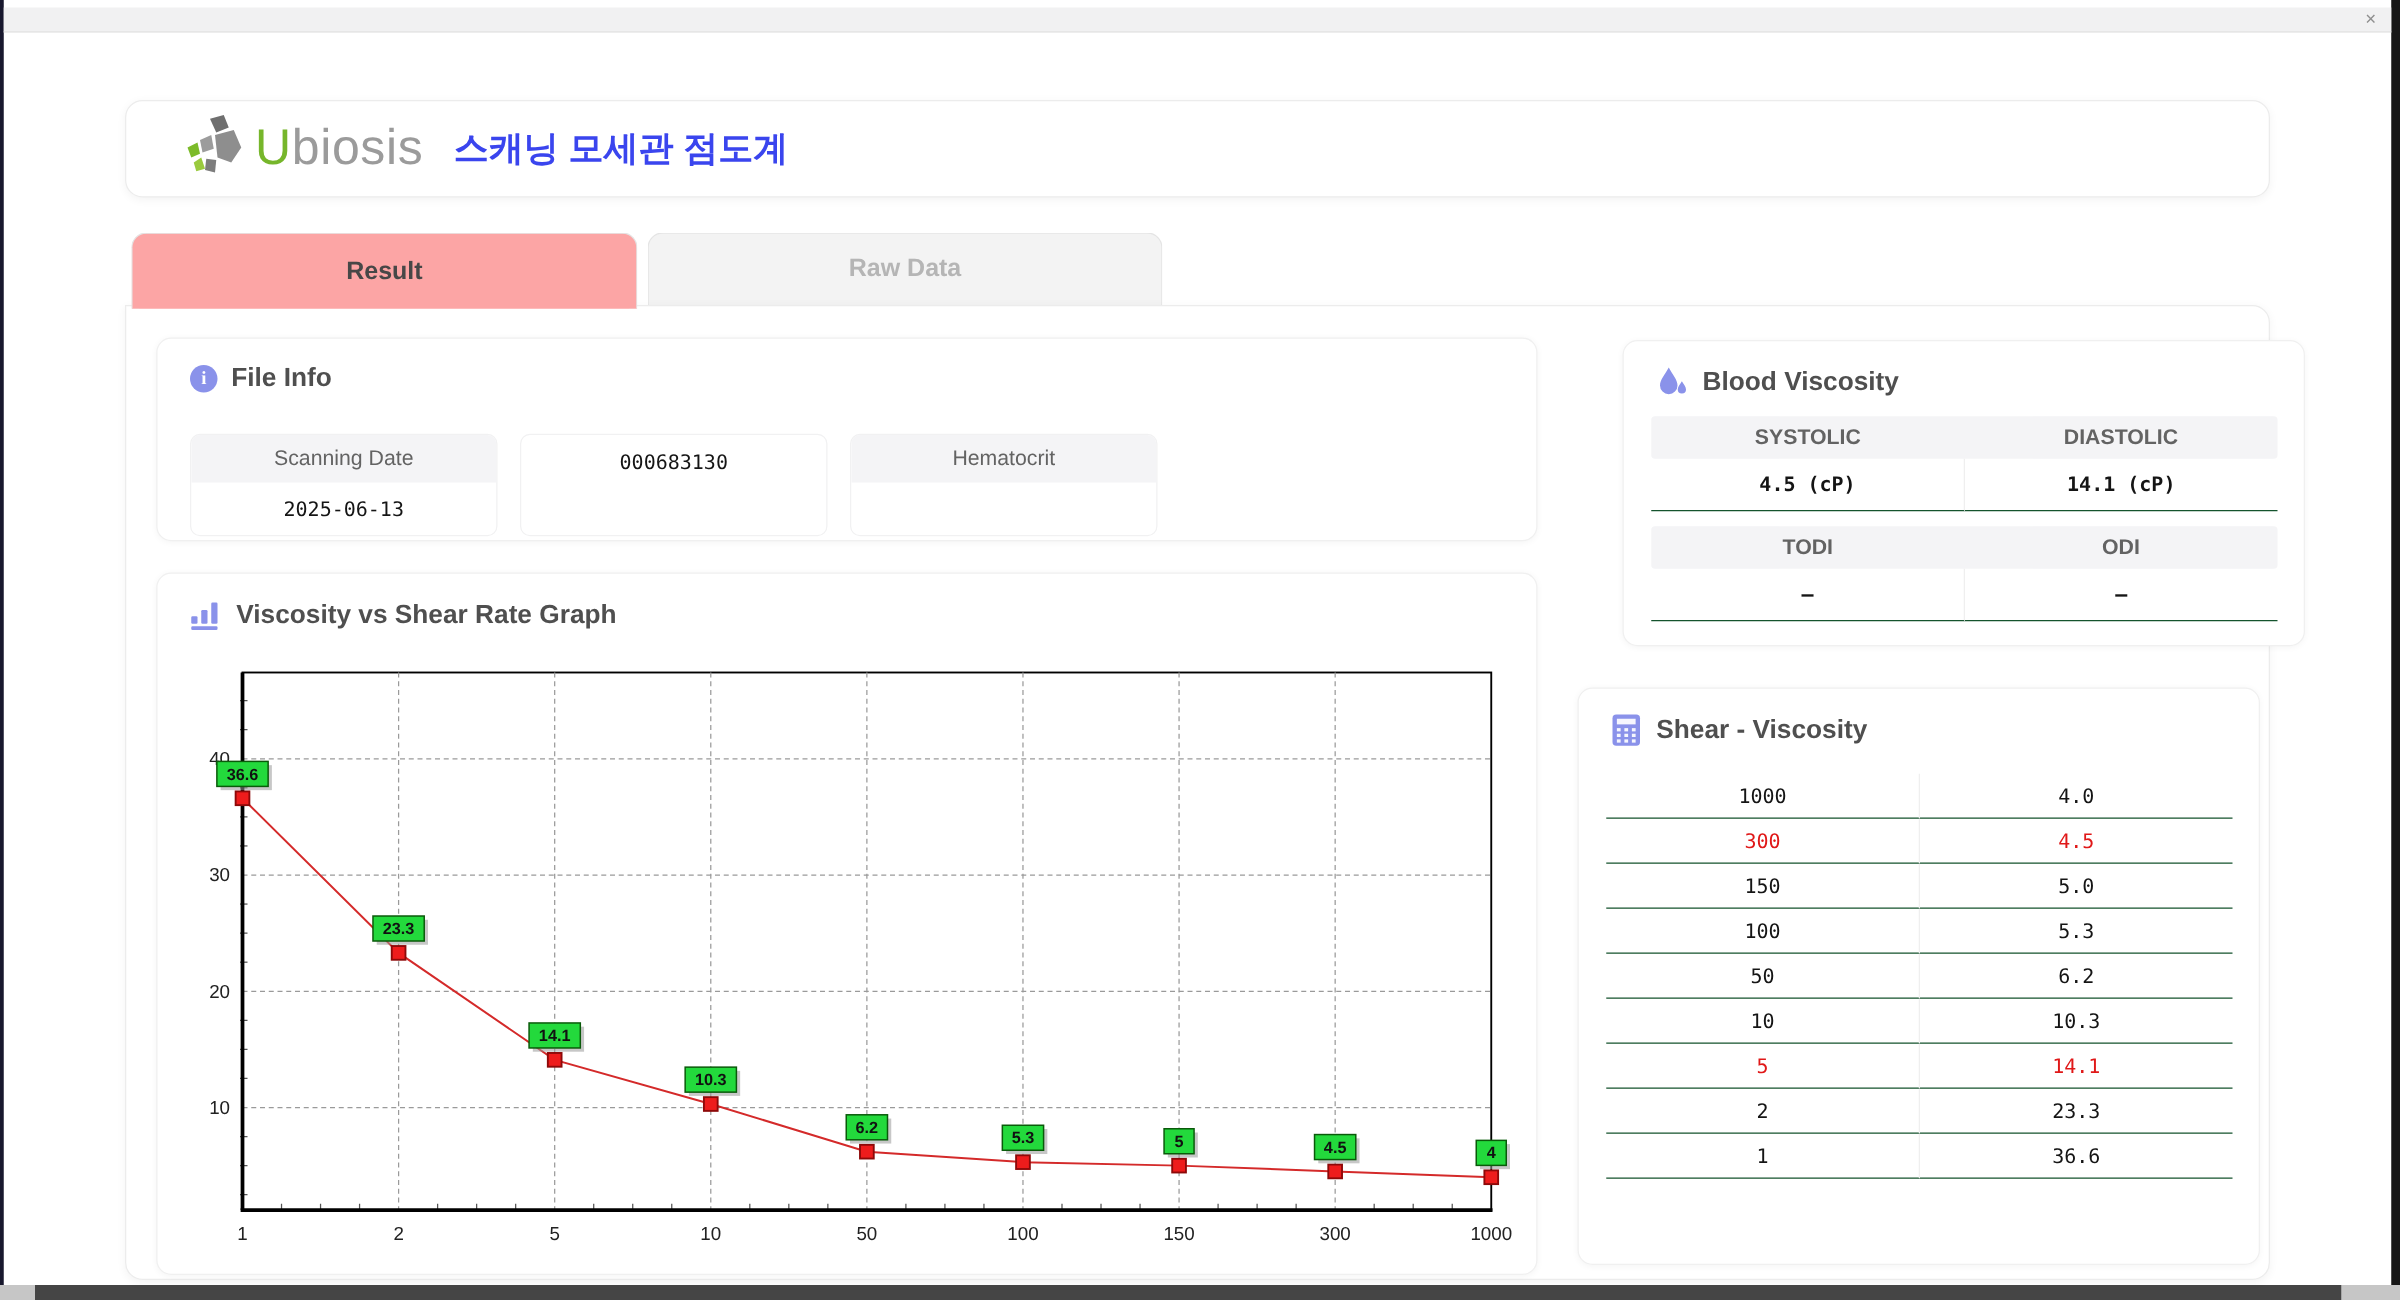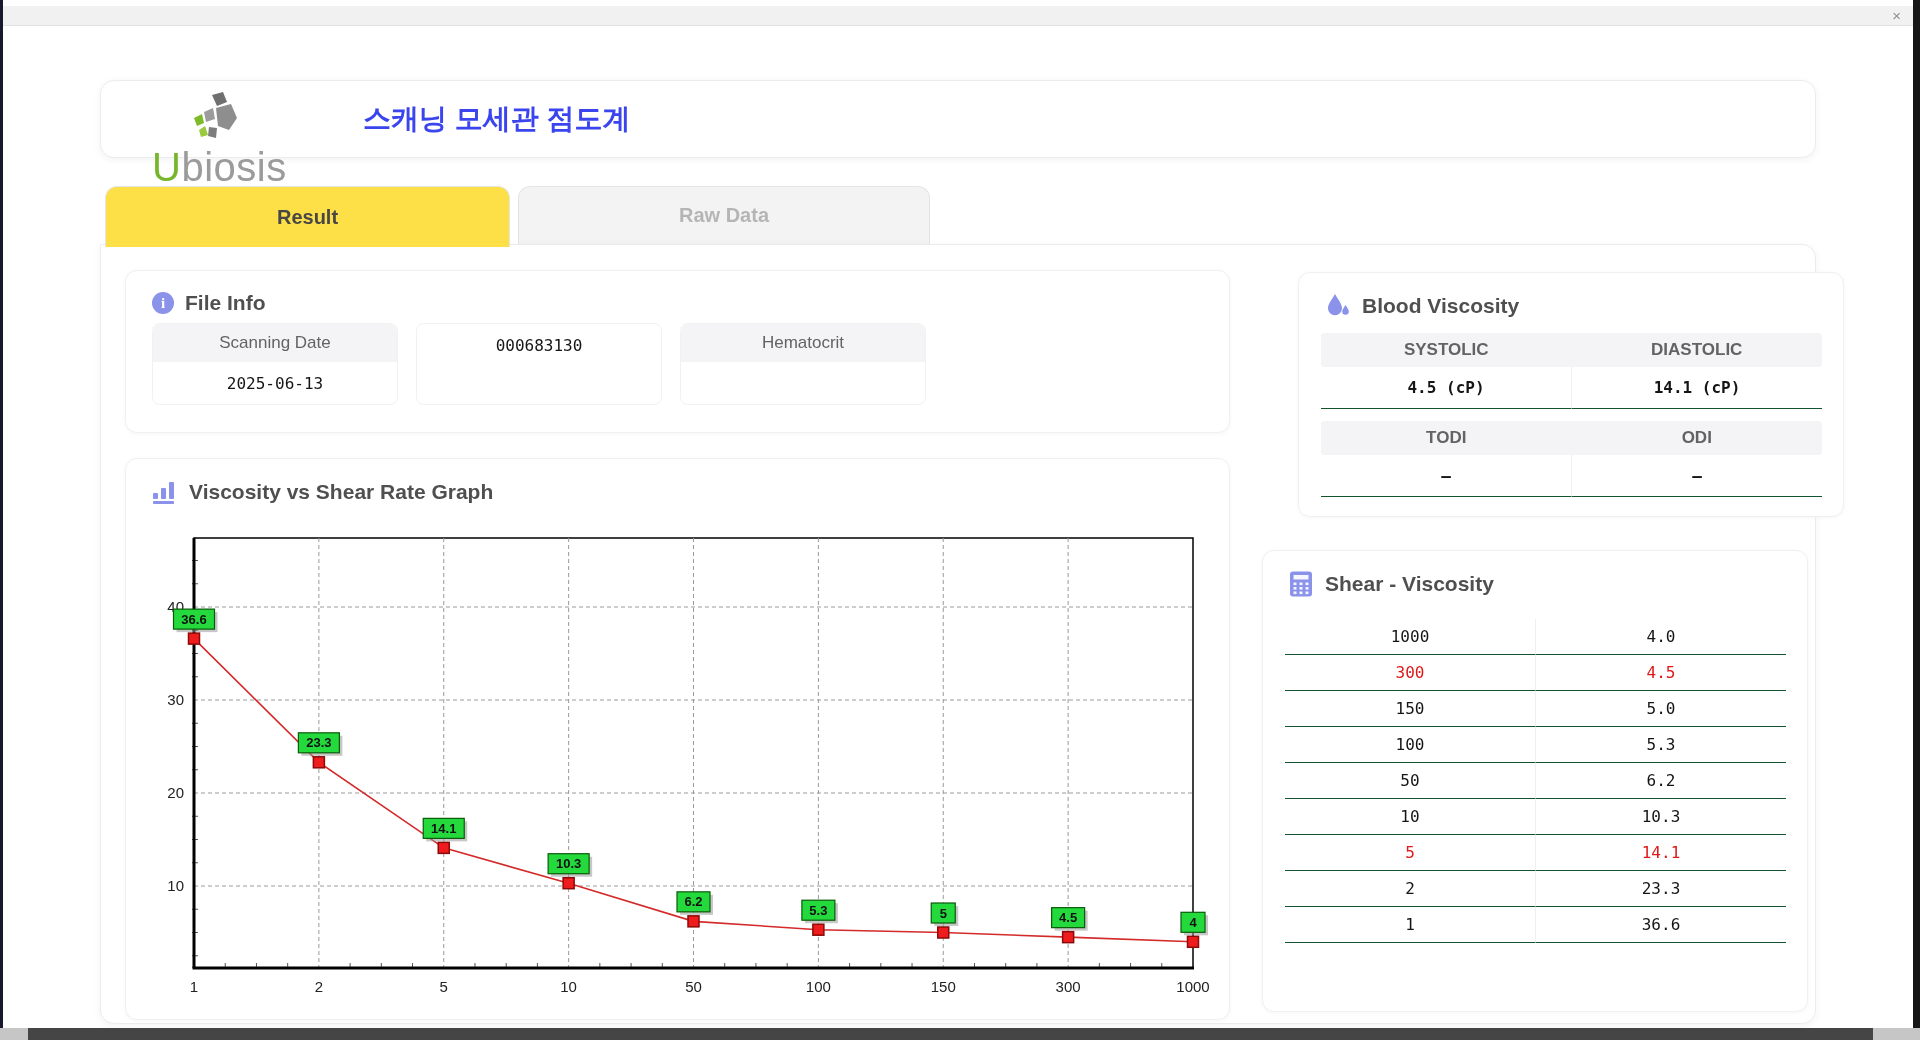--- a/index.html
+++ b/index.html
@@ -13,50 +13,50 @@
               background:#f1f1f2; border-bottom:1px solid #e2e2e2; }
   .close-x { position:absolute; right:12px; top:1px; font-size:15px; color:#8f8f8f; line-height:17px; }
   .hscroll { position:absolute; left:0; top:1028px; width:1920px; height:12px; background:#c6c6c6; }
   .hscroll-thumb { position:absolute; left:28px; top:0; width:1845px; height:12px; background:#454545; }
 
   .card { position:absolute; background:#fff; border:1px solid #ececec; border-radius:14px;
           box-shadow:0 2px 8px rgba(0,0,0,.05); }
 
   
   .header-card { left:100px; top:80px; width:1716px; height:78px; }
-  .logo { position:absolute; left:46px; top:10px; display:flex; align-items:center;flex-direction:column; }
+  .logo { position:absolute; left:46px; top:10px; display:flex; align-items:center; }
   .logo-text { font-size:40px; letter-spacing:.5px; margin-left:5px; }
   .logo-text .u    { color:#76b62b; }
   .logo-text .rest { color:#9b9b9b; }
   .app-title { position:absolute; left:262px; top:50%; transform:translateY(-50%);
                font-size:28px; font-weight:bold; color:#3a45ee; }
 
   
   .tab { position:absolute; top:186px; height:58px; border:1px solid #e4e4e4; border-bottom:none;
          border-radius:12px 12px 0 0; display:flex; align-items:center; justify-content:center;
          font-size:20px; font-weight:bold; cursor:default; }
-  .tab-result { left:105px; width:405px; height:61px; background:#fde047; color:#474747; z-index:3; }
+  .tab-result { left:105px; width:405px; height:61px; background:#fca5a5; color:#474747; z-index:3; }
   .tab-raw    { left:518px; width:412px; background:#f3f3f3; color:#b5b5b5; }
   .main-card  { left:100px; top:244px; width:1716px; height:780px; border-radius:0 14px 14px 14px; z-index:1; }
 
   .panel { position:absolute; background:#fff; border:1px solid #f0f0f0; border-radius:12px;
            box-shadow:0 1px 5px rgba(0,0,0,.04); z-index:2; }
   .fi-card    { left:125px;  top:270px; width:1105px; height:163px; }
   .graph-card { left:125px;  top:458px; width:1105px; height:562px; }
   .bv-card    { left:1298px; top:272px; width:546px;  height:245px; }
   .sv-card    { left:1262px; top:550px; width:546px;  height:462px; }
 
   .panel-header { position:absolute; left:26px; top:20px; display:flex; align-items:center; gap:11px; }
   .panel-title  { font-size:21px; font-weight:bold; color:#4f4f4f; }
   .icon-info { width:22px; height:22px; border-radius:50%; background:#8a92ea; color:#fff;
                font-weight:bold; font-size:15px; display:flex; align-items:center; justify-content:center;
                font-family:"Liberation Serif", serif; }
 
   
-  .fi-fields { position:absolute; left:26px; top:52px; display:flex; gap:18px; }
+  .fi-fields { position:absolute; left:26px; top:76px; display:flex; gap:18px; }
   .fi-field  { width:246px; border:1px solid #f1f1f2; border-radius:8px; overflow:hidden; }
   .fi-label  { height:38px; background:#f4f4f6; display:flex; align-items:center; justify-content:center;
                font-size:17px; color:#636363; }
   .fi-value  { height:42px; display:flex; align-items:center; justify-content:center; font-size:16px;
                color:#151515; font-family:"DejaVu Sans Mono", monospace; }
 
   
   .mini-table { position:absolute; left:22px; width:501px; }
   .m-hrow { height:34px; background:#f4f4f6; border-radius:3px; display:flex; align-items:center; }
   .m-hcell { flex:1; text-align:center; font-size:17px; color:#636363; }

